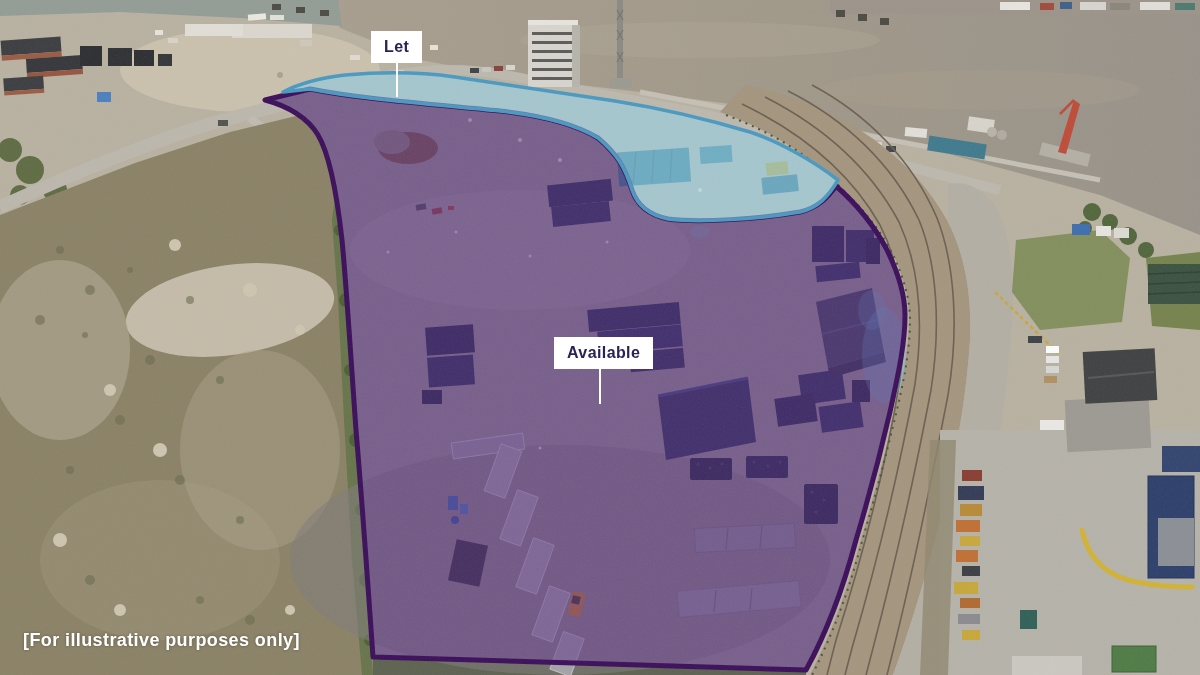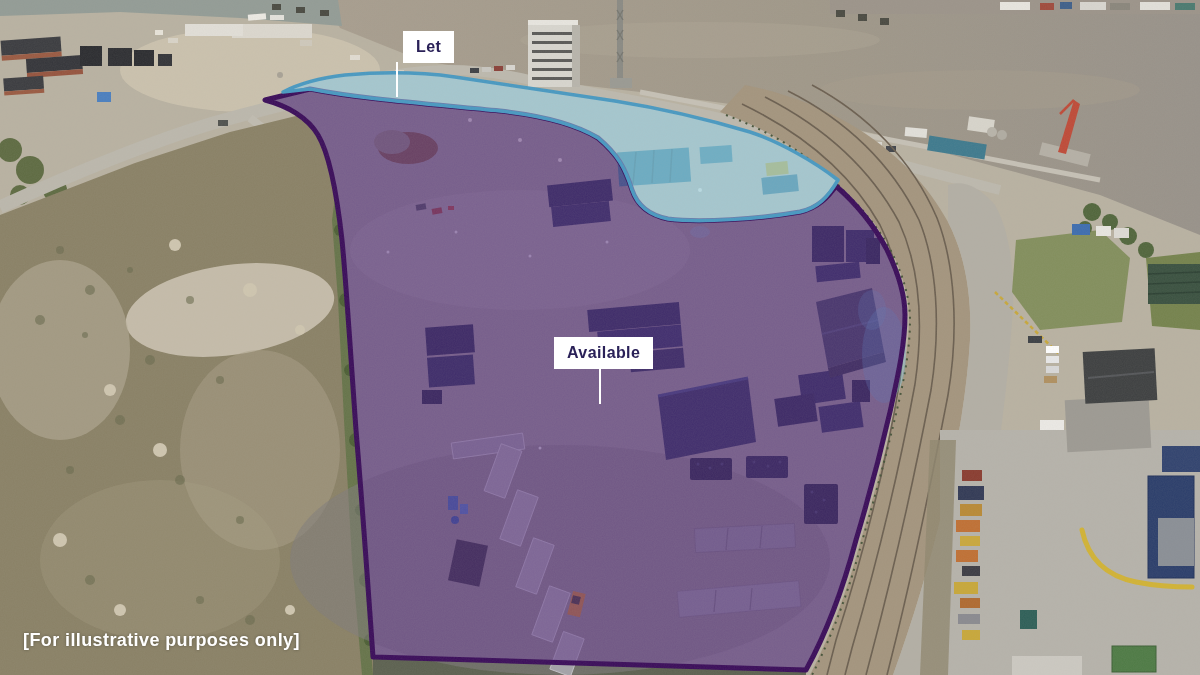--- a/index.html
+++ b/index.html
@@ -354,21 +354,21 @@
   </g>
 
   <path stroke-width="5" stroke-linejoin="round" d="M265,100 L310,89 C360,99 430,104 500,111 C545,116 575,124 598,138 C618,155 625,168 632,190 C637,205 648,215 668,219 C700,223 760,219 800,212 C818,208 828,197 836,186 C852,200 872,222 886,248 C898,272 905,295 905,315 C905,345 898,375 890,412 C880,455 868,500 856,540 C844,585 828,630 806,670 L373,657 C369,600 362,500 356,430 C351,360 346,280 342,240 C337,195 330,155 318,135 C308,118 288,106 265,100 Z" fill="rgba(88,42,133,0.5)" stroke="#3a0c5a"></path>
 
   <path stroke-width="3.5" stroke-linejoin="round" d="M283,92 C300,83 320,78 345,75 C380,72 420,72 455,77 C505,85 560,93 615,101 C665,109 710,120 750,132 C780,142 815,162 838,180 C828,197 818,208 800,212 C760,219 700,223 668,219 C648,215 637,205 632,190 C625,168 618,155 598,138 C575,124 545,116 500,111 C430,104 360,99 310,89 Z" fill="rgba(150,214,235,0.55)" stroke="#4899c2"></path>
 
   <rect x="0" y="0" width="1200" height="675" filter="url(#grain)" opacity="0.5"></rect>
 </svg>
 
   <div class="leader" style="left:396px;top:62px;height:35px;"></div>
-  <div class="map-label" style="left:371px;top:31px;margin-left:32px;">
+  <div class="map-label" style="left:371px;top:31px;">
     <span>Let</span>
   </div>
 
   <div class="leader" style="left:599px;top:366px;height:38px;"></div>
   <div class="map-label" style="left:554px;top:337px;">
     <span>Available</span>
   </div>
 
   <div class="disclaimer">[For illustrative purposes only]</div>
 </div>

